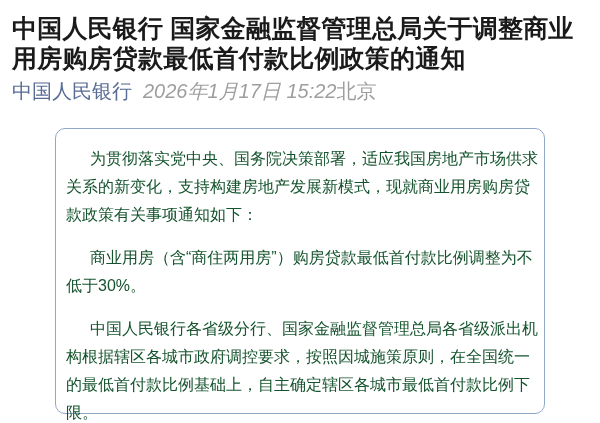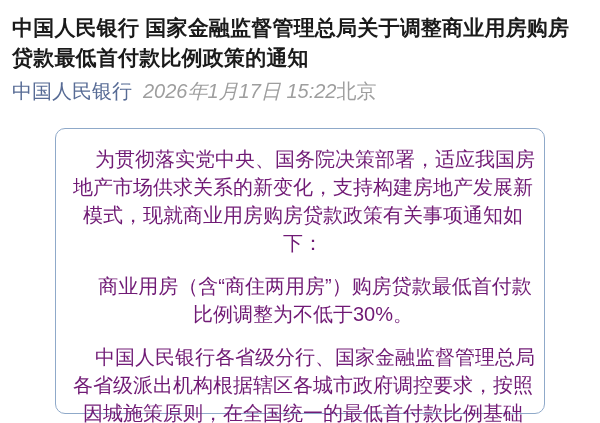--- a/index.html
+++ b/index.html
@@ -14,21 +14,21 @@
     height: 423px;
     background: #ffffff;
     overflow: hidden;
   }
   .article-header {
     padding: 13px 10px 0 12px;
   }
   .article-title {
     margin: 0;
     width: 578px;
-    font-size: 21px;
+    font-size: 25px;
     font-weight: 700;
     color: #1a1a1a;
     line-height: 30px;
     letter-spacing: 0.2px;
     word-break: break-all;
   }
   .article-meta {
     margin-top: 10px;
     font-size: 20px;
     line-height: 16px;
@@ -54,26 +54,25 @@
     top: 128px;
     width: 490px;
     height: 286px;
     border: 1px solid #8fa9c9;
     border-radius: 10px;
     background: #ffffff;
     padding: 16px 4px 12px 10px;
   }
   .notice-box p {
     margin: 0 0 15px 0;
-    font-size: 20px;
+    font-size: 16px;
     line-height: 28px;
-    color: #701a75;
+    color: #14532d;
     text-indent: 24px;
     word-break: break-all;
-    text-align: center;
   }
   .notice-box p:last-child {
     margin-bottom: 0;
   }
 </style>
 </head>
 <body>
 
 <div class="page">
 

